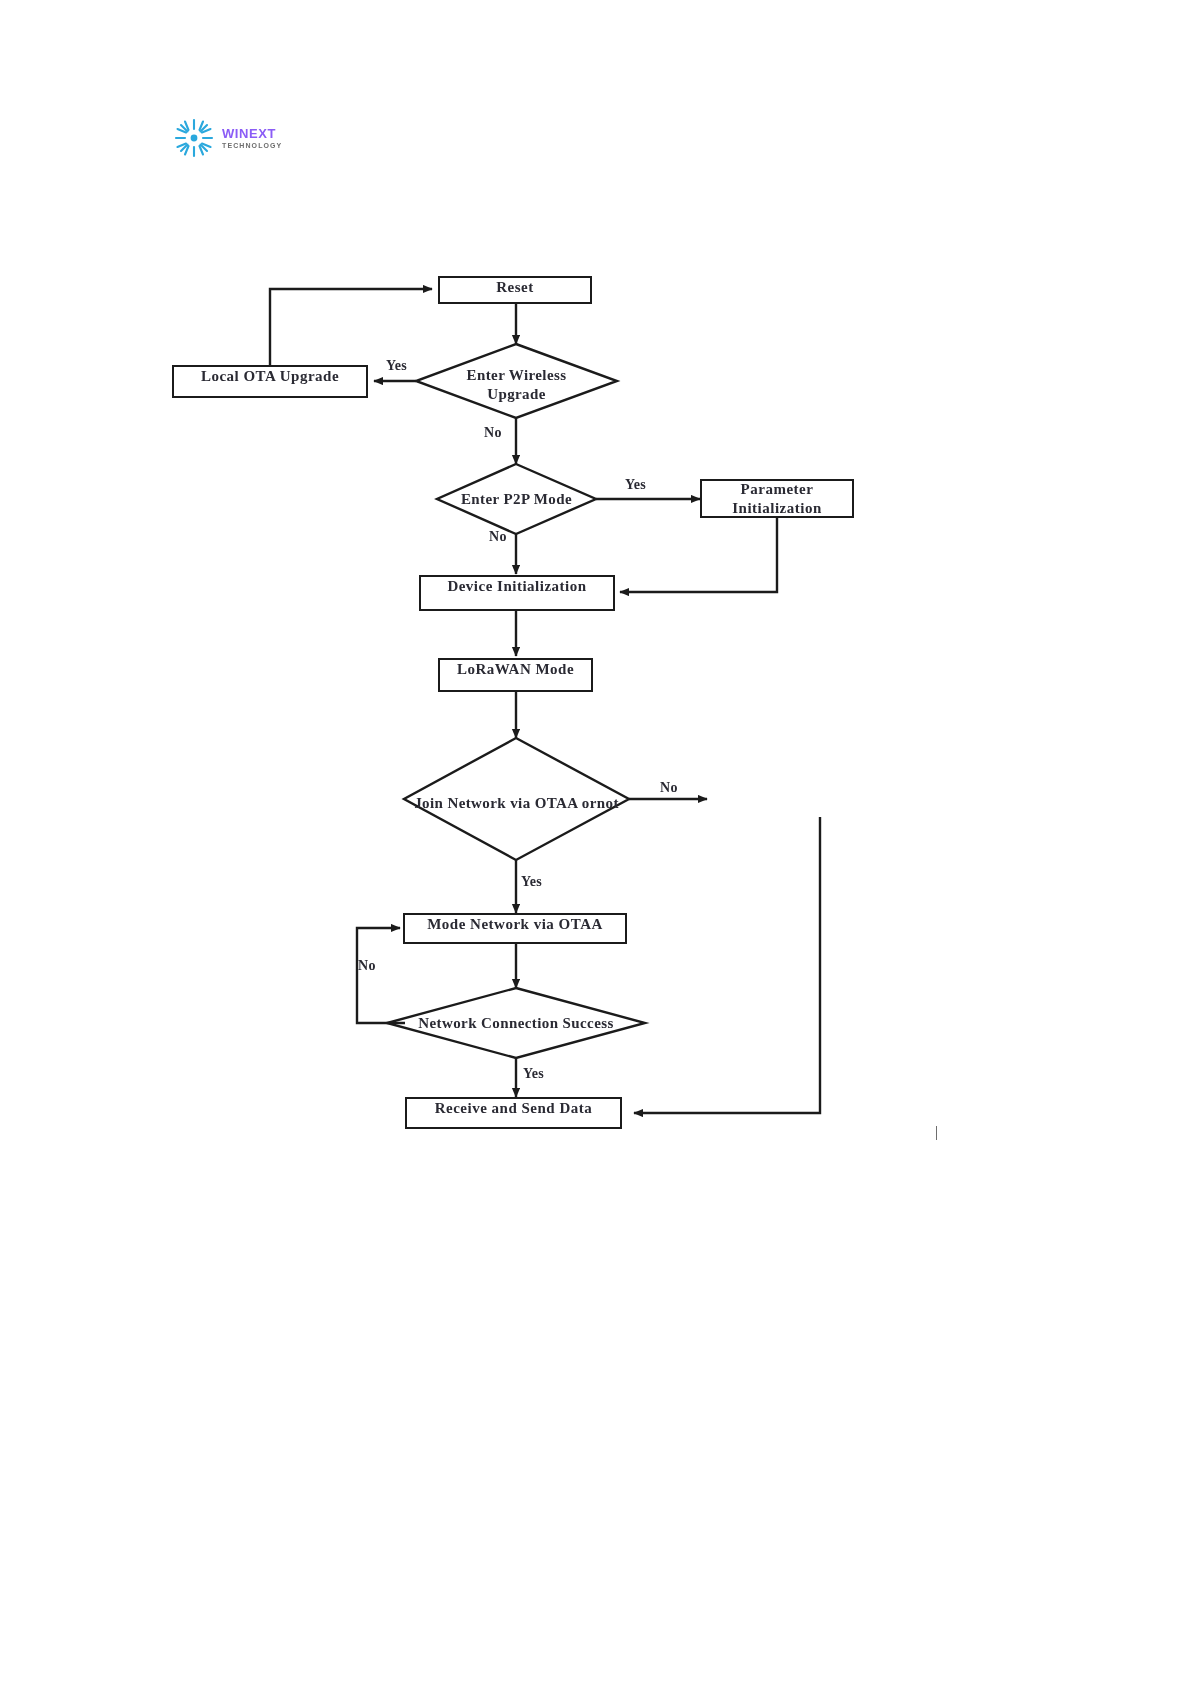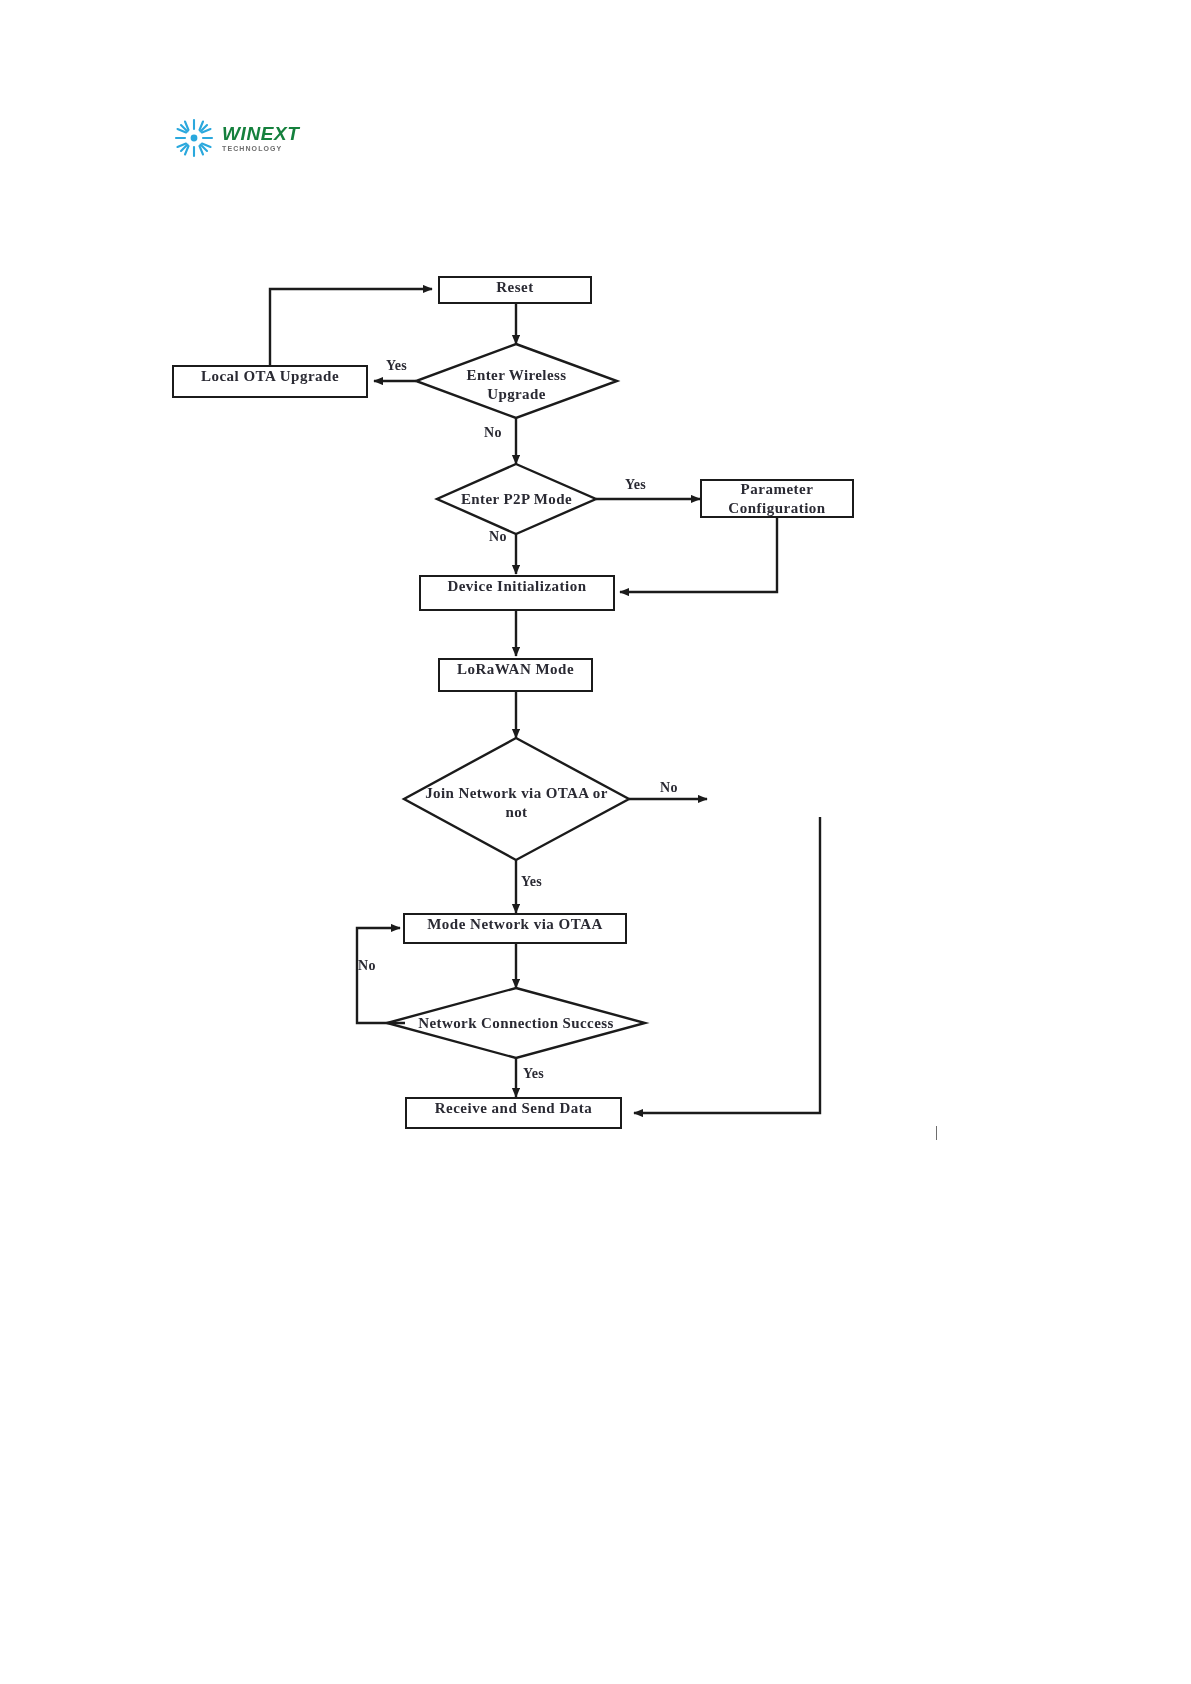--- a/index.html
+++ b/index.html
@@ -33,25 +33,24 @@
     flex: 0 0 auto;
   }
   #logo-text-wrap {
     display: flex;
     flex-direction: column;
     justify-content: center;
     line-height: 1;
   }
   #logo-name {
     font-family: "Liberation Sans", sans-serif;
-    font-size: 19px;
+    font-size: 13px;
     font-weight: bold;
     letter-spacing: 0.6px;
-    color: #15803d;
-    font-style: italic;
+    color: #8b5cf6;
   }
   #logo-sub {
     font-family: "Liberation Sans", sans-serif;
     font-size: 7px;
     font-weight: bold;
     letter-spacing: 1.1px;
     color: #6d6d6d;
     margin-top: 2px;
   }
 
@@ -206,21 +205,21 @@
   <div class="node proc" style="left:438px; top:276px; width:154px; height:28px;">
     <span>Reset</span>
   </div>
 
   <div class="node proc" style="left:172px; top:365px; width:196px; height:33px;">
     <span>Local OTA Upgrade</span>
   </div>
 
   <div class="node proc" style="left:700px; top:479px; width:154px; height:39px; flex-direction:column;">
     <span>Parameter</span>
-    <span>Configuration</span>
+    <span>Initialization</span>
   </div>
 
   <div class="node proc" style="left:419px; top:575px; width:196px; height:36px;">
     <span>Device Initialization</span>
   </div>
 
   <div class="node proc" style="left:438px; top:658px; width:155px; height:34px;">
     <span>LoRaWAN Mode</span>
   </div>
 
@@ -235,21 +234,21 @@
 
   <div class="dec-label" style="left:416px; top:362px; width:201px; height:46px; flex-direction:column;">
     <span>Enter Wireless</span>
     <span>Upgrade</span>
   </div>
 
   <div class="dec-label" style="left:437px; top:487px; width:159px; height:24px;">
     <span>Enter P2P Mode</span>
   </div>
 
-  <div class="dec-label" style="left:404px; top:782px; width:225px; height:42px; flex-direction:column;">
+  <div class="dec-label" style="left:404px; top:782px; width:225px; height:42px; flex-direction:row;">
     <span>Join Network via OTAA or</span>
     <span>not</span>
   </div>
 
   <div class="dec-label" style="left:387px; top:1011px; width:258px; height:24px;">
     <span>Network Connection Success</span>
   </div>
 
   <div class="edge-label" style="left:386px; top:358px;">Yes</div>
 

